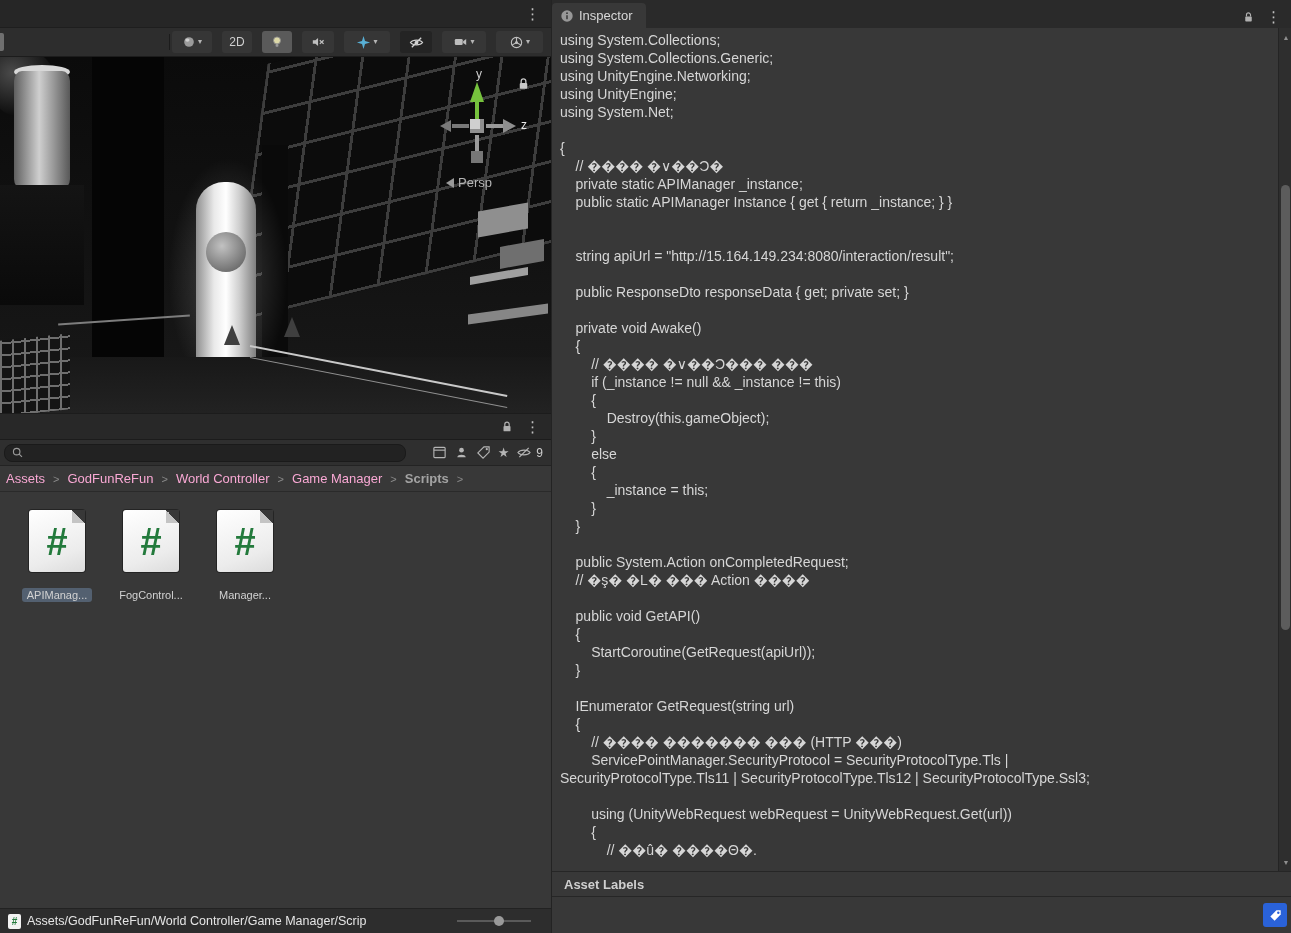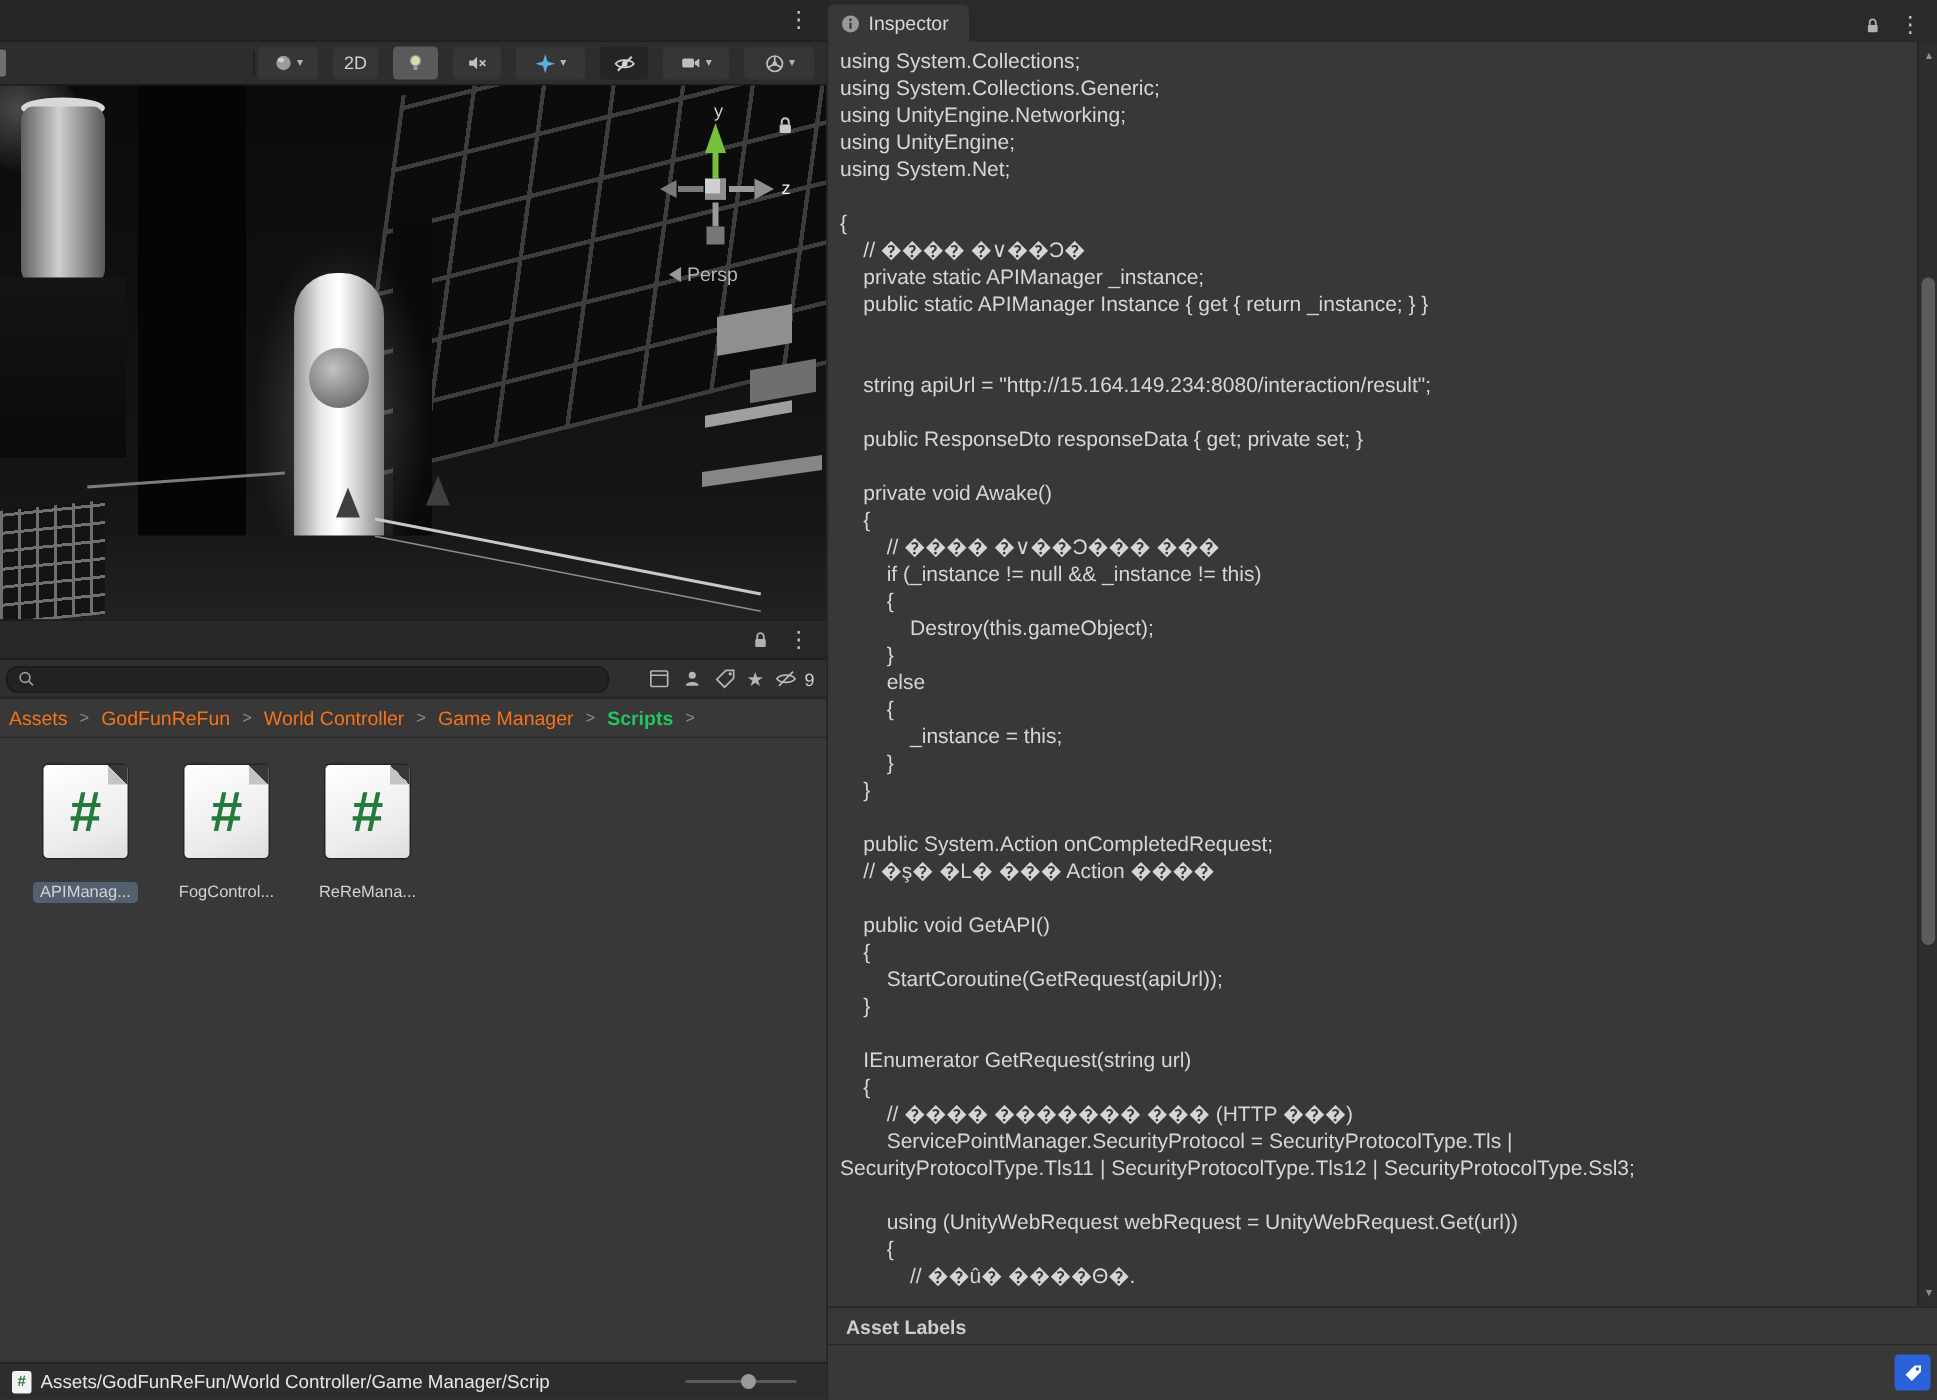--- a/index.html
+++ b/index.html
@@ -92,21 +92,21 @@
     border-bottom:1px solid #232323; display:flex; align-items:center; padding:0 8px 0 4px; }
   .search-box { width:402px; height:18px; background:#222222; border:1px solid #1a1a1a; border-radius:8px;
     display:flex; align-items:center; padding:0 6px; gap:4px; }
   .search-box input { flex:1; background:transparent; border:none; outline:none; color:#d2d2d2; font-size:12px; }
   .search-icons { display:flex; align-items:center; gap:7px; margin-left:auto; }
   .star-glyph { color:#b5b5b5; font-size:13px; line-height:1; }
   .hidden-count { font-size:12px; color:#cfcfcf; margin-left:-3px; }
 
   .breadcrumb { position:absolute; left:0; top:466px; width:551px; height:26px; background:#383838;
     border-bottom:1px solid #2a2a2a; display:flex; align-items:center; gap:8px; padding-left:6px; font-size:13px; }
-  .crumb { color:#f97316; } .crumb.active { color:#22c55e; font-weight:bold; }
+  .crumb { color:#f9a8d4; } .crumb.active { color:#a3a3a3; font-weight:bold; }
   .crumb-sep { color:#8a8a8a; font-size:11px; }
 
   .proj-content { position:absolute; left:0; top:492px; width:551px; height:416px; background:#383838;
     display:flex; align-items:flex-start; gap:24px; padding:18px 0 0 22px; }
   .asset-item { width:70px; display:flex; flex-direction:column; align-items:center; }
   .script-icon { position:relative; width:56px; height:62px; border-radius:3px;
     background:linear-gradient(160deg,#ffffff 0%,#ececec 70%,#dcdcdc 100%);
     display:flex; align-items:center; justify-content:center; box-shadow:0 0 0 1px rgba(0,0,0,.35); }
   .script-icon .fold { position:absolute; top:0; right:0; width:13px; height:13px;
     background:linear-gradient(225deg,#383838 50%,#c4c4c4 50%); }
@@ -346,21 +346,21 @@
             <span class="hash">#</span>
           </div>
           <div class="asset-label">FogControl...</div>
         </div>
 
         <div class="asset-item">
           <div class="script-icon">
             <div class="fold"></div>
             <span class="hash">#</span>
           </div>
-          <div class="asset-label">ReReMana...</div>
+          <div class="asset-label">Manager...</div>
         </div>
       </div>
 
     <div class="status-bar">
       <div class="mini-script-icon">#</div>
       <span class="status-path">Assets/GodFunReFun/World Controller/Game Manager/Scrip</span>
       <div class="zoom-slider">
         <div class="zoom-handle"></div>
       </div>
     </div>

